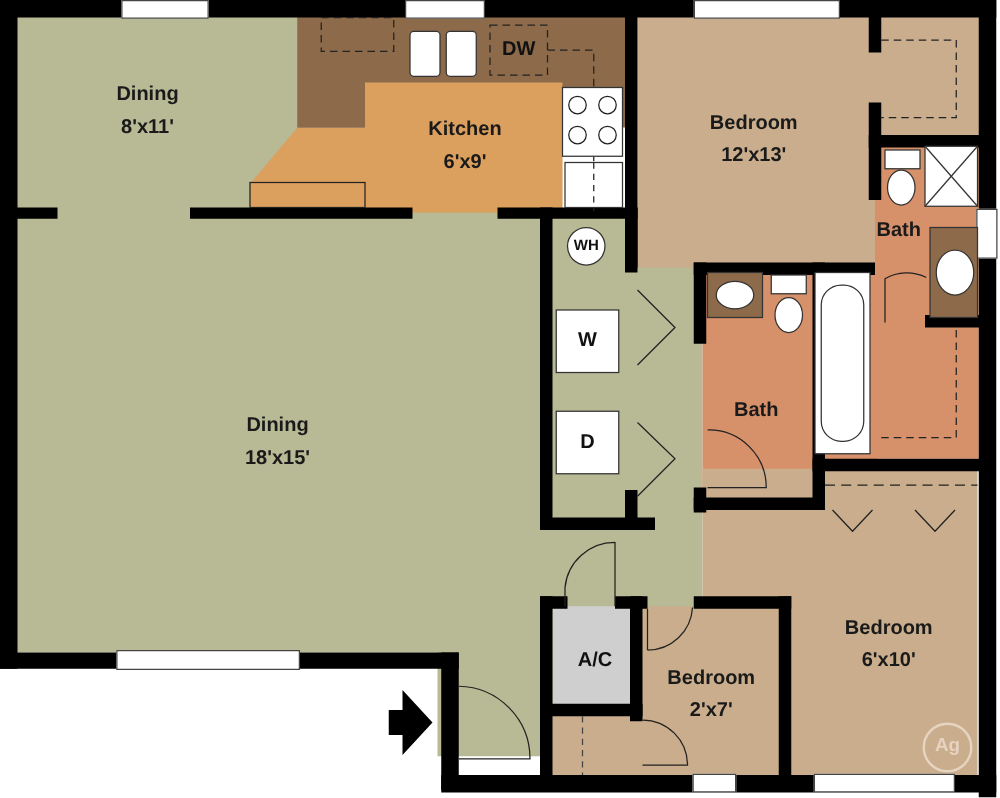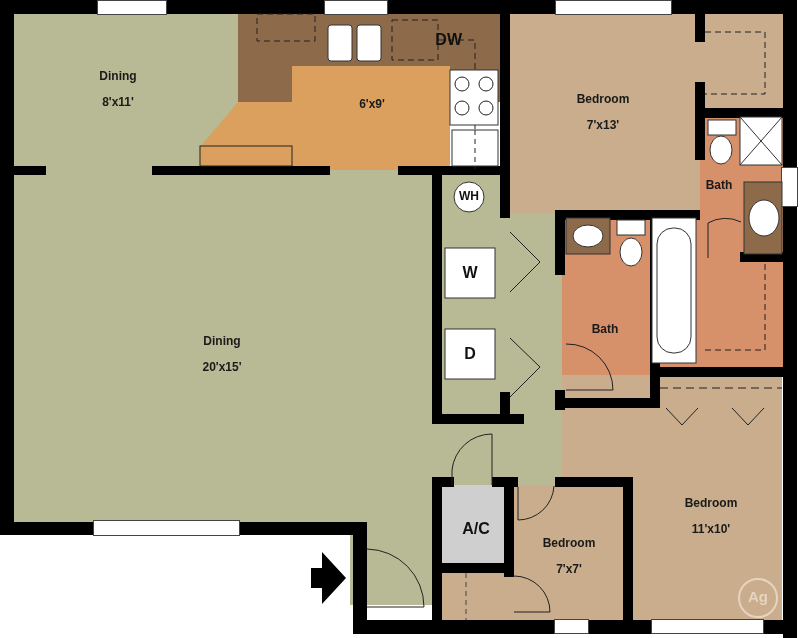--- a/index.html
+++ b/index.html
@@ -1,19 +1,19 @@
 <!DOCTYPE html>
 <html><head>
 <meta charset="utf-8">
 <style>
   html,body{margin:0;padding:0;background:#fff;}
   body{width:800px;height:638px;position:relative;overflow:hidden;font-family:"Liberation Sans",sans-serif;}
   .wall{position:absolute;background:#000;}
   .room{position:absolute;}
-  .label{position:absolute;text-align:center;font-weight:bold;color:#1a1a1a;font-size:12px;line-height:26px;}
+  .label{position:absolute;text-align:center;font-weight:bold;color:#1a1a1a;font-size:16px;line-height:26px;}
   .win{position:absolute;background:#fff;border:1px solid #444;box-sizing:border-box;}
   .fixture-label{position:absolute;font-weight:bold;font-size:16px;color:#111;text-align:center;}
   svg{position:absolute;left:0;top:0;}
 </style>
 </head>
 <body>
 
 <div class="room" style="left:12px;top:12px;width:420px;height:510px;background:#b8b995;"></div>
 <div class="room" style="left:350px;top:410px;width:210px;height:195px;background:#b8b995;"></div>
 <div class="room" style="left:432px;top:170px;width:130px;height:310px;background:#b8b995;"></div>
@@ -133,43 +133,44 @@
   <polygon points="311,568 322,568 322,552 346,578 322,604 322,588 311,588" fill="#000"></polygon>
 
   <circle cx="758" cy="598" r="19" fill="none" stroke="#e6d3c0" stroke-width="2"></circle>
 </svg>
 
 <div class="label" style="left:68px;top:63px;width:100px;">
   <div>Dining</div>
   <div>8'x11'</div>
 </div>
 <div class="label" style="left:322px;top:91px;width:100px;">
+  <div>Kitchen</div>
   <div>6'x9'</div>
 </div>
 <div class="label" style="left:548px;top:86px;width:110px;">
   <div>Bedroom</div>
-  <div>7'x13'</div>
+  <div>12'x13'</div>
 </div>
 <div class="label" style="left:172px;top:328px;width:100px;">
   <div>Dining</div>
-  <div>20'x15'</div>
+  <div>18'x15'</div>
 </div>
 <div class="label" style="left:692px;top:172px;width:54px;">
   <div>Bath</div>
 </div>
 <div class="label" style="left:578px;top:316px;width:54px;">
   <div>Bath</div>
 </div>
 <div class="label" style="left:656px;top:490px;width:110px;">
   <div>Bedroom</div>
-  <div>11'x10'</div>
+  <div>6'x10'</div>
 </div>
 <div class="label" style="left:519px;top:530px;width:100px;">
   <div>Bedroom</div>
-  <div>7'x7'</div>
+  <div>2'x7'</div>
 </div>
 
-<div class="fixture-label" style="left:416px;top:31px;width:46px;text-align:right;">DW</div>
+<div class="fixture-label" style="left:392px;top:31px;width:46px;">DW</div>
 <div class="fixture-label" style="left:454px;top:189px;width:30px;font-size:12px;">WH</div>
 <div class="fixture-label" style="left:445px;top:264px;width:50px;">W</div>
 <div class="fixture-label" style="left:445px;top:345px;width:50px;">D</div>
 <div class="fixture-label" style="left:442px;top:520px;width:68px;">A/C</div>
 <div class="fixture-label" style="left:739px;top:588px;width:38px;font-size:15px;color:#e6d3c0;">Ag</div>
 
 </body></html>

